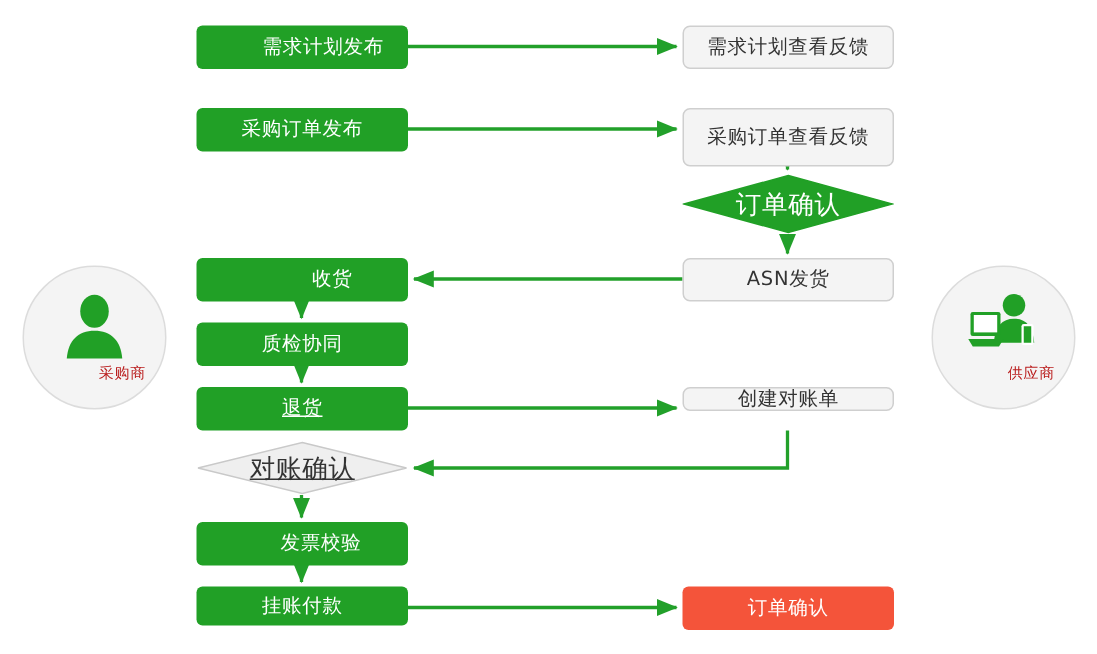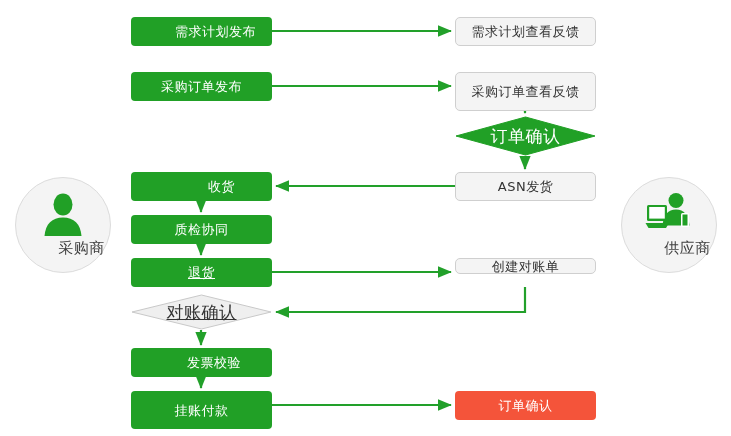--- a/index.html
+++ b/index.html
@@ -84,22 +84,22 @@
     justify-content: center;
     z-index: 3;
   }
   .actor .actor-icon {
     width: 52px;
     height: 46px;
     display: block;
     margin-bottom: 1px;
   }
   .actor .actor-label {
-    font-size: 15px;
-    color: #404040;
+    font-size: 10px;
+    color: #b91c1c;
     letter-spacing: 0.5px;
     margin-left: 37px;
   }
 </style>
 </head>
 <body>
 
 <div id="diagram-root">
 
   <svg id="edge-layer" viewBox="0 0 731 436" xmlns="http://www.w3.org/2000/svg">
@@ -179,20 +179,20 @@
       </div>
       <div class="node node-gray" style="left: 455px; top: 258px; width: 141px; height: 16px;">
         <span>创建对账单</span>
       </div>
       <div class="diamond diamond-gray" style="left: 131px; top: 294px; width: 141px; height: 36px;"><svg width="141" height="36" viewBox="0 0 141 36">
           <polygon points="70.5,1 140,18 70.5,35 1,18" fill="#efefef" stroke="#c9c9c9" stroke-width="1"></polygon>
         </svg><span class="dlabel">对账确认</span></div>
       <div class="node node-green" style="left: 131px; top: 348px; width: 141px; height: 29px; padding-left: 25px;">
         <span>发票校验</span>
       </div>
-      <div class="node node-green" style="left: 131px; top: 391px; width: 141px; height: 38px; justify-content: center;">
+      <div class="node node-green" style="left: 131px; top: 391px; width: 141px; height: 26px; justify-content: center;">
         <span>挂账付款</span>
       </div>
       <div class="node node-red" style="left: 455px; top: 391px; width: 141px; height: 29px;">
         <span>订单确认</span>
       </div>
     </div>
 </div>
 
 </body></html>

